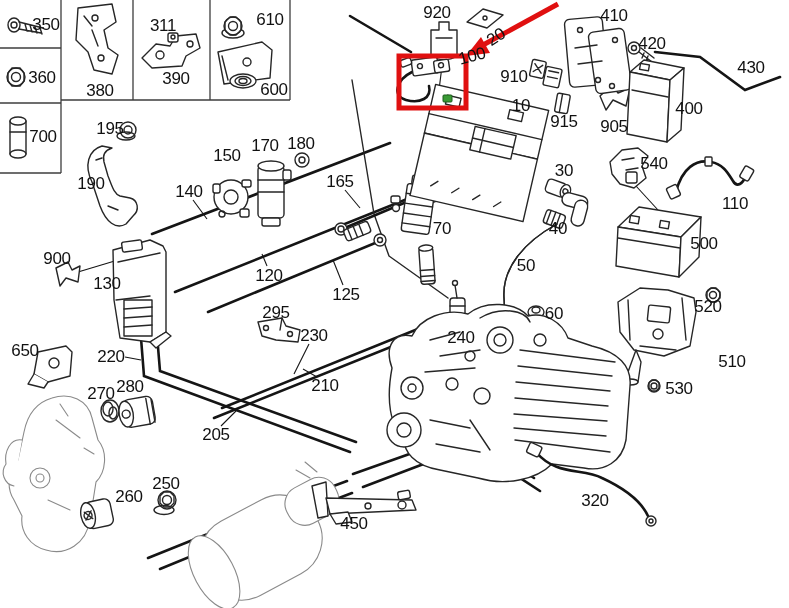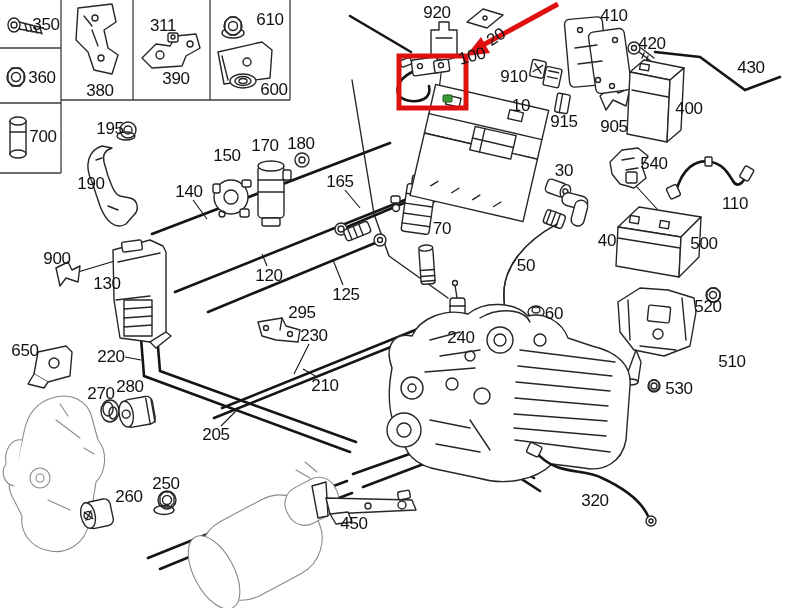--- a/index.html
+++ b/index.html
@@ -445,21 +445,21 @@
       <span class="lbl" style="left: 107px; top: 283px;">130</span>
       <span class="lbl" style="left: 57px; top: 258px;">900</span>
       <span class="lbl" style="left: 25px; top: 350px;">650</span>
       <span class="lbl" style="left: 111px; top: 356px;">220</span>
       <span class="lbl" style="left: 101px; top: 393px;">270</span>
       <span class="lbl" style="left: 130px; top: 386px;">280</span>
       <span class="lbl" style="left: 216px; top: 434px;">205</span>
       <span class="lbl" style="left: 166px; top: 483px;">250</span>
       <span class="lbl" style="left: 129px; top: 496px;">260</span>
       <span class="lbl" style="left: 354px; top: 523px;">450</span>
-      <span class="lbl" style="left: 276px; top: 312px; margin-left: 26px;">295</span>
+      <span class="lbl" style="left: 276px; top: 312px;">295</span>
       <span class="lbl" style="left: 314px; top: 335px;">230</span>
       <span class="lbl" style="left: 325px; top: 385px;">210</span>
       <span class="lbl" style="left: 461px; top: 337px;">240</span>
       <span class="lbl" style="left: 595px; top: 500px;">320</span>
       <span class="lbl" style="left: 437px; top: 12px;">920</span>
       <span class="lbl" style="left: 496px; top: 37px; transform: translate(-50%, -50%) rotate(-33deg);">20</span>
       <span class="lbl" style="left: 472px; top: 56px; transform: translate(-50%, -50%) rotate(-15deg);">100</span>
       <span class="lbl" style="left: 514px; top: 76px;">910</span>
       <span class="lbl" style="left: 521px; top: 105px;">10</span>
       <span class="lbl" style="left: 564px; top: 121px;">915</span>
@@ -468,18 +468,18 @@
       <span class="lbl" style="left: 652px; top: 43px;">420</span>
       <span class="lbl" style="left: 751px; top: 67px;">430</span>
       <span class="lbl" style="left: 689px; top: 108px;">400</span>
       <span class="lbl" style="left: 654px; top: 163px;">540</span>
       <span class="lbl" style="left: 735px; top: 203px;">110</span>
       <span class="lbl" style="left: 704px; top: 243px;">500</span>
       <span class="lbl" style="left: 708px; top: 306px;">520</span>
       <span class="lbl" style="left: 704px; top: 361px; margin-left: 28px;">510</span>
       <span class="lbl" style="left: 679px; top: 388px;">530</span>
       <span class="lbl" style="left: 564px; top: 170px;">30</span>
-      <span class="lbl" style="left: 607px; top: 228px; margin-top: 12px;">40</span>
+      <span class="lbl" style="left: 558px; top: 228px;">40</span>
       <span class="lbl" style="left: 526px; top: 265px;">50</span>
       <span class="lbl" style="left: 554px; top: 313px;">60</span>
       <span class="lbl" style="left: 442px; top: 228px;">70</span>
     </div>
 </div>
 
 </body></html>

